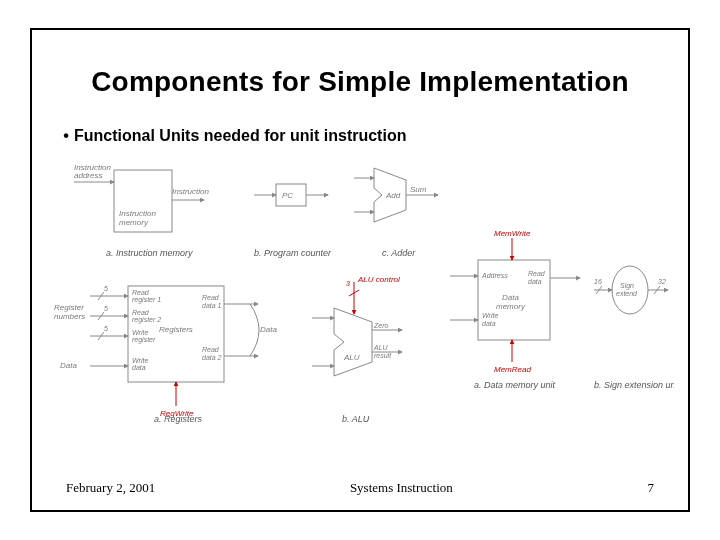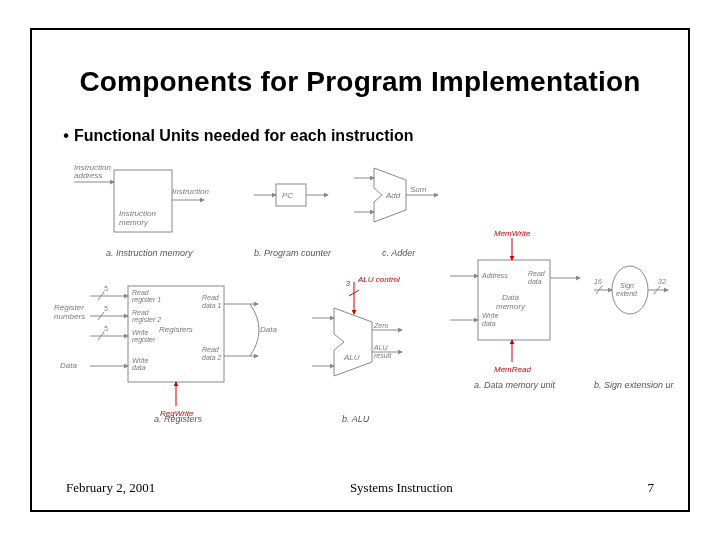--- a/index.html
+++ b/index.html
@@ -73,25 +73,25 @@
   .red { fill: #cc0000; }
   .thin { stroke:#888; stroke-width:1; fill:none; }
   .thinr { stroke:#cc0000; stroke-width:1; fill:none; }
   .arrowhead { fill:#888; }
 </style>
 </head>
 <body>
 
 <div class="slide">
 
-  <div class="title">Components for Program Implementation</div>
+  <div class="title">Components for Simple Implementation</div>
 
   <div class="bullet-row">
     <span class="dot">•</span>
-    <span class="txt">Functional Units needed for each instruction</span>
+    <span class="txt">Functional Units needed for unit instruction</span>
   </div>
 
   <div class="diagram-area">
     <svg viewBox="0 0 620 264" width="620" height="264">
       <defs>
         <marker id="ah" viewBox="0 0 6 6" refX="5" refY="3" markerWidth="5" markerHeight="5" orient="auto">
           <path d="M0,0 L6,3 L0,6 Z" class="arrowhead"></path>
         </marker>
         <marker id="ahr" viewBox="0 0 6 6" refX="5" refY="3" markerWidth="5" markerHeight="5" orient="auto">
           <path d="M0,0 L6,3 L0,6 Z" fill="#cc0000"></path>

